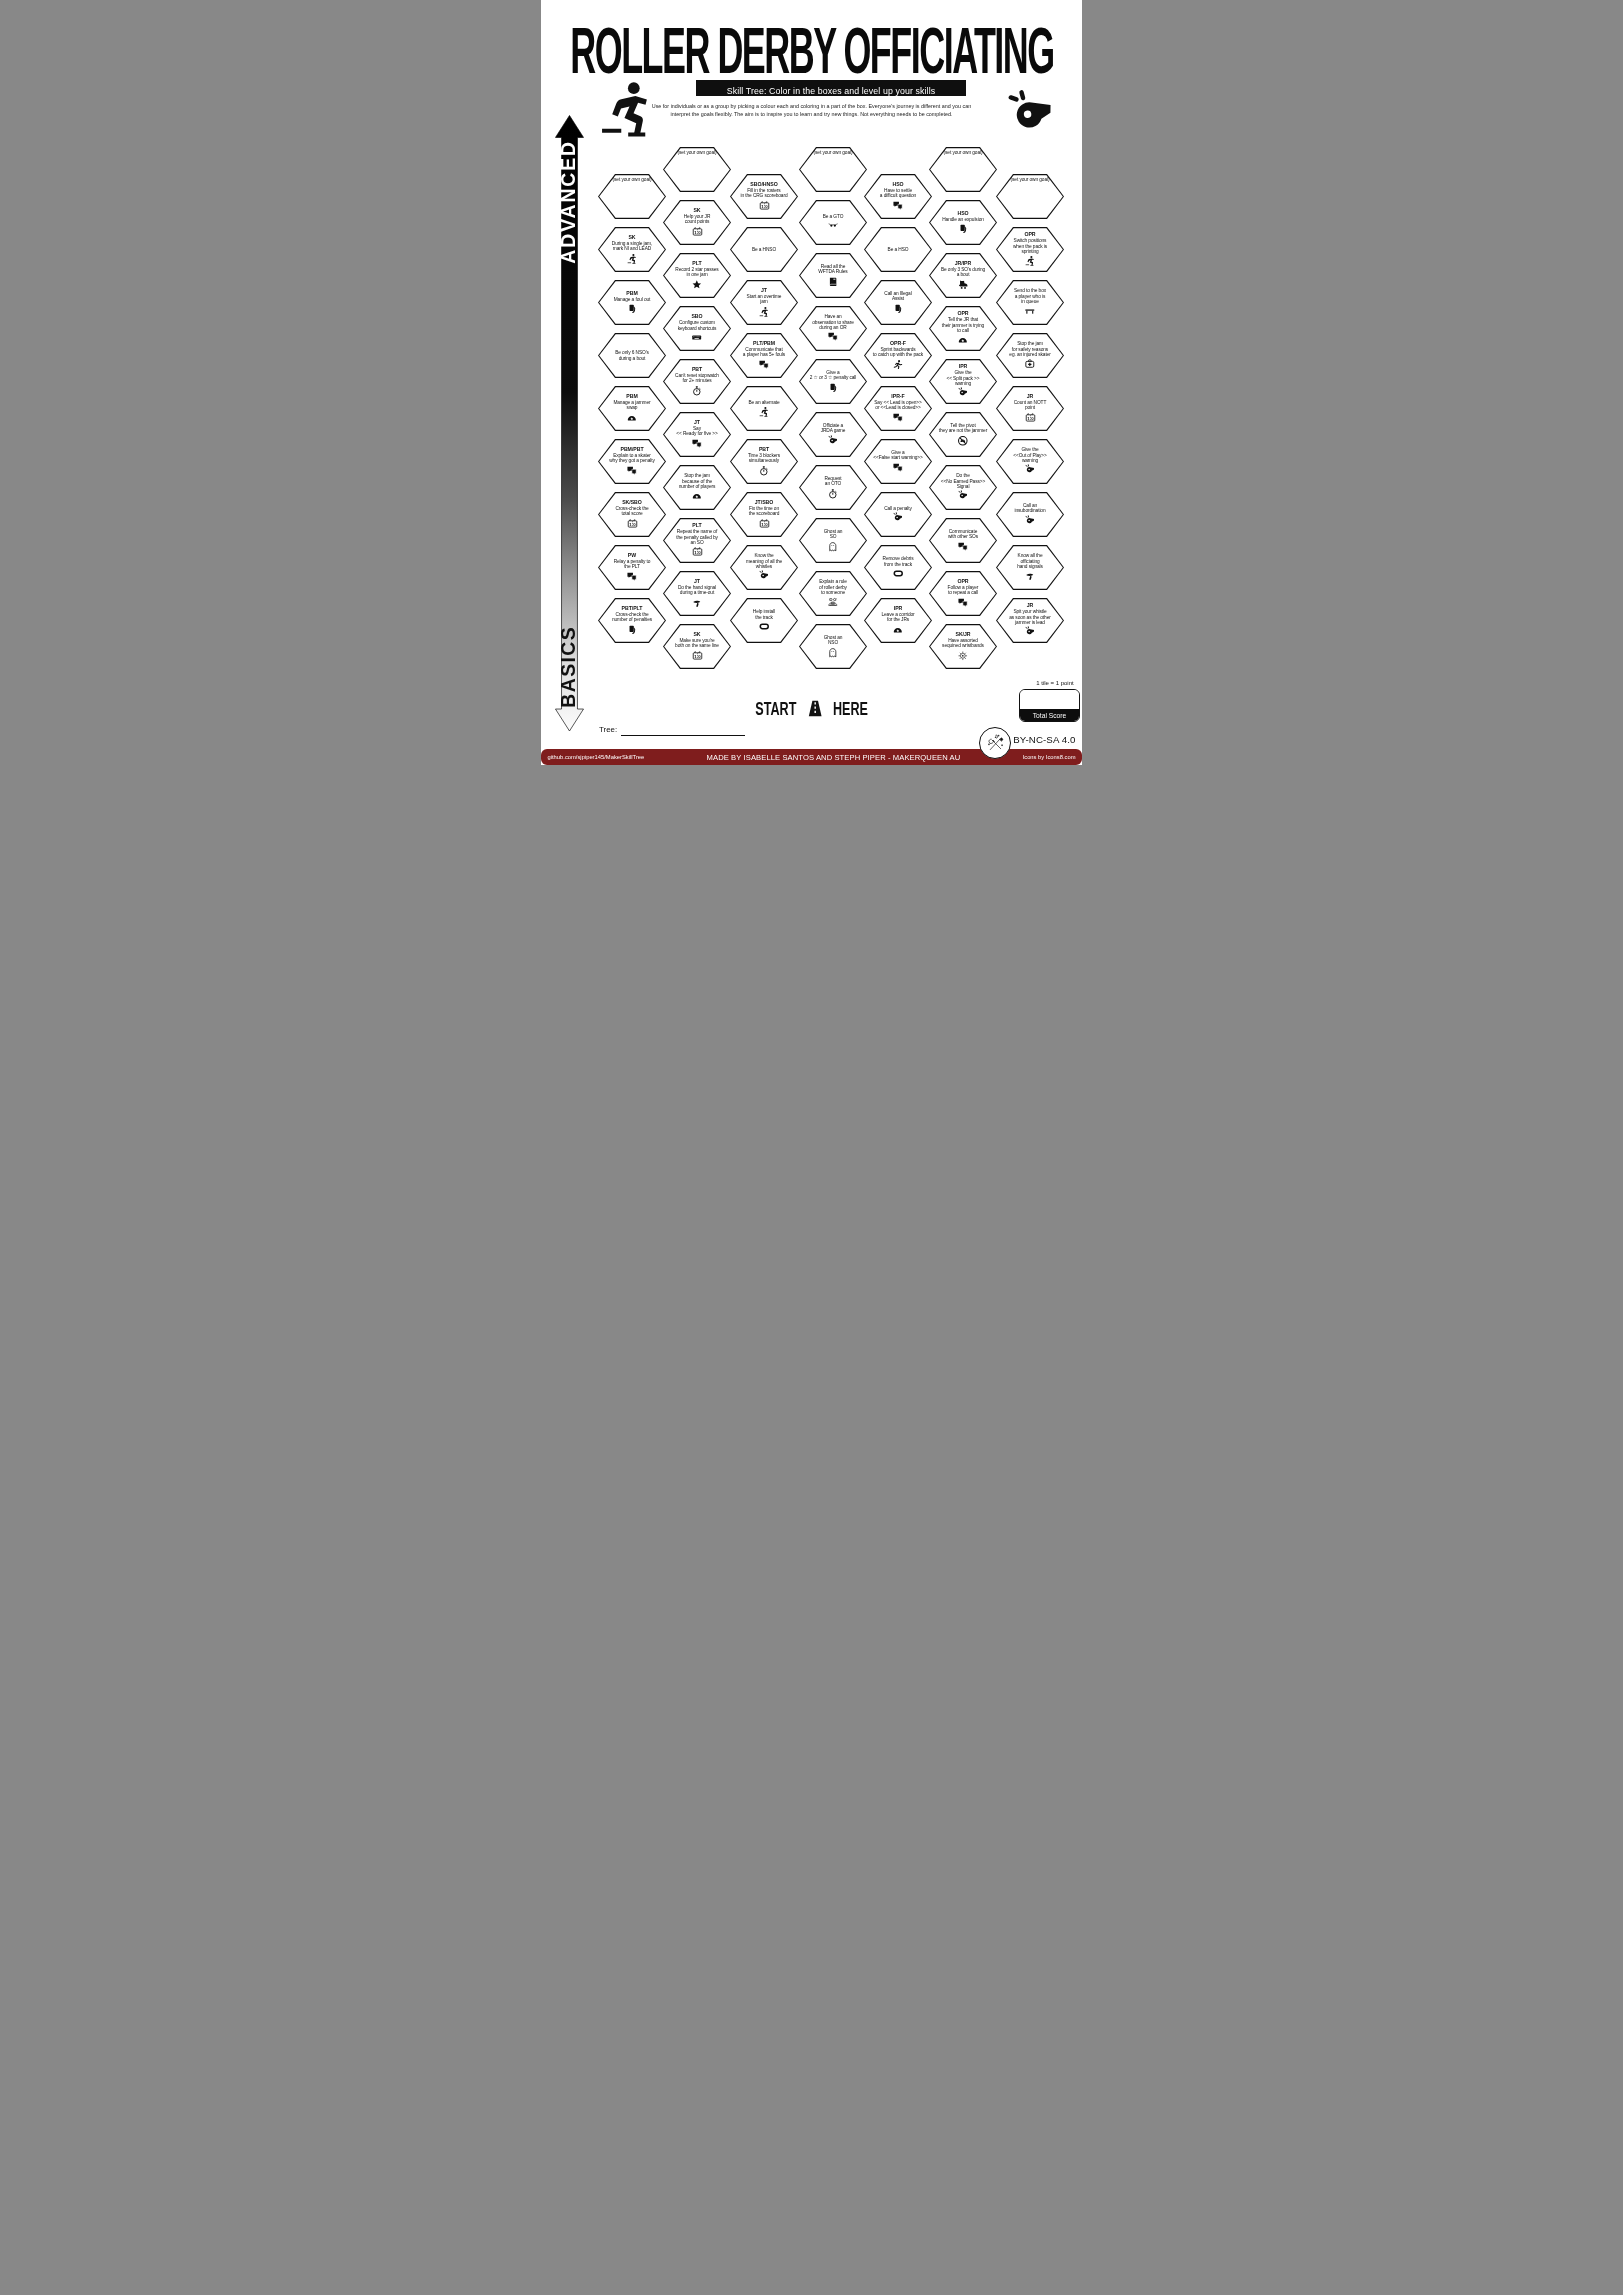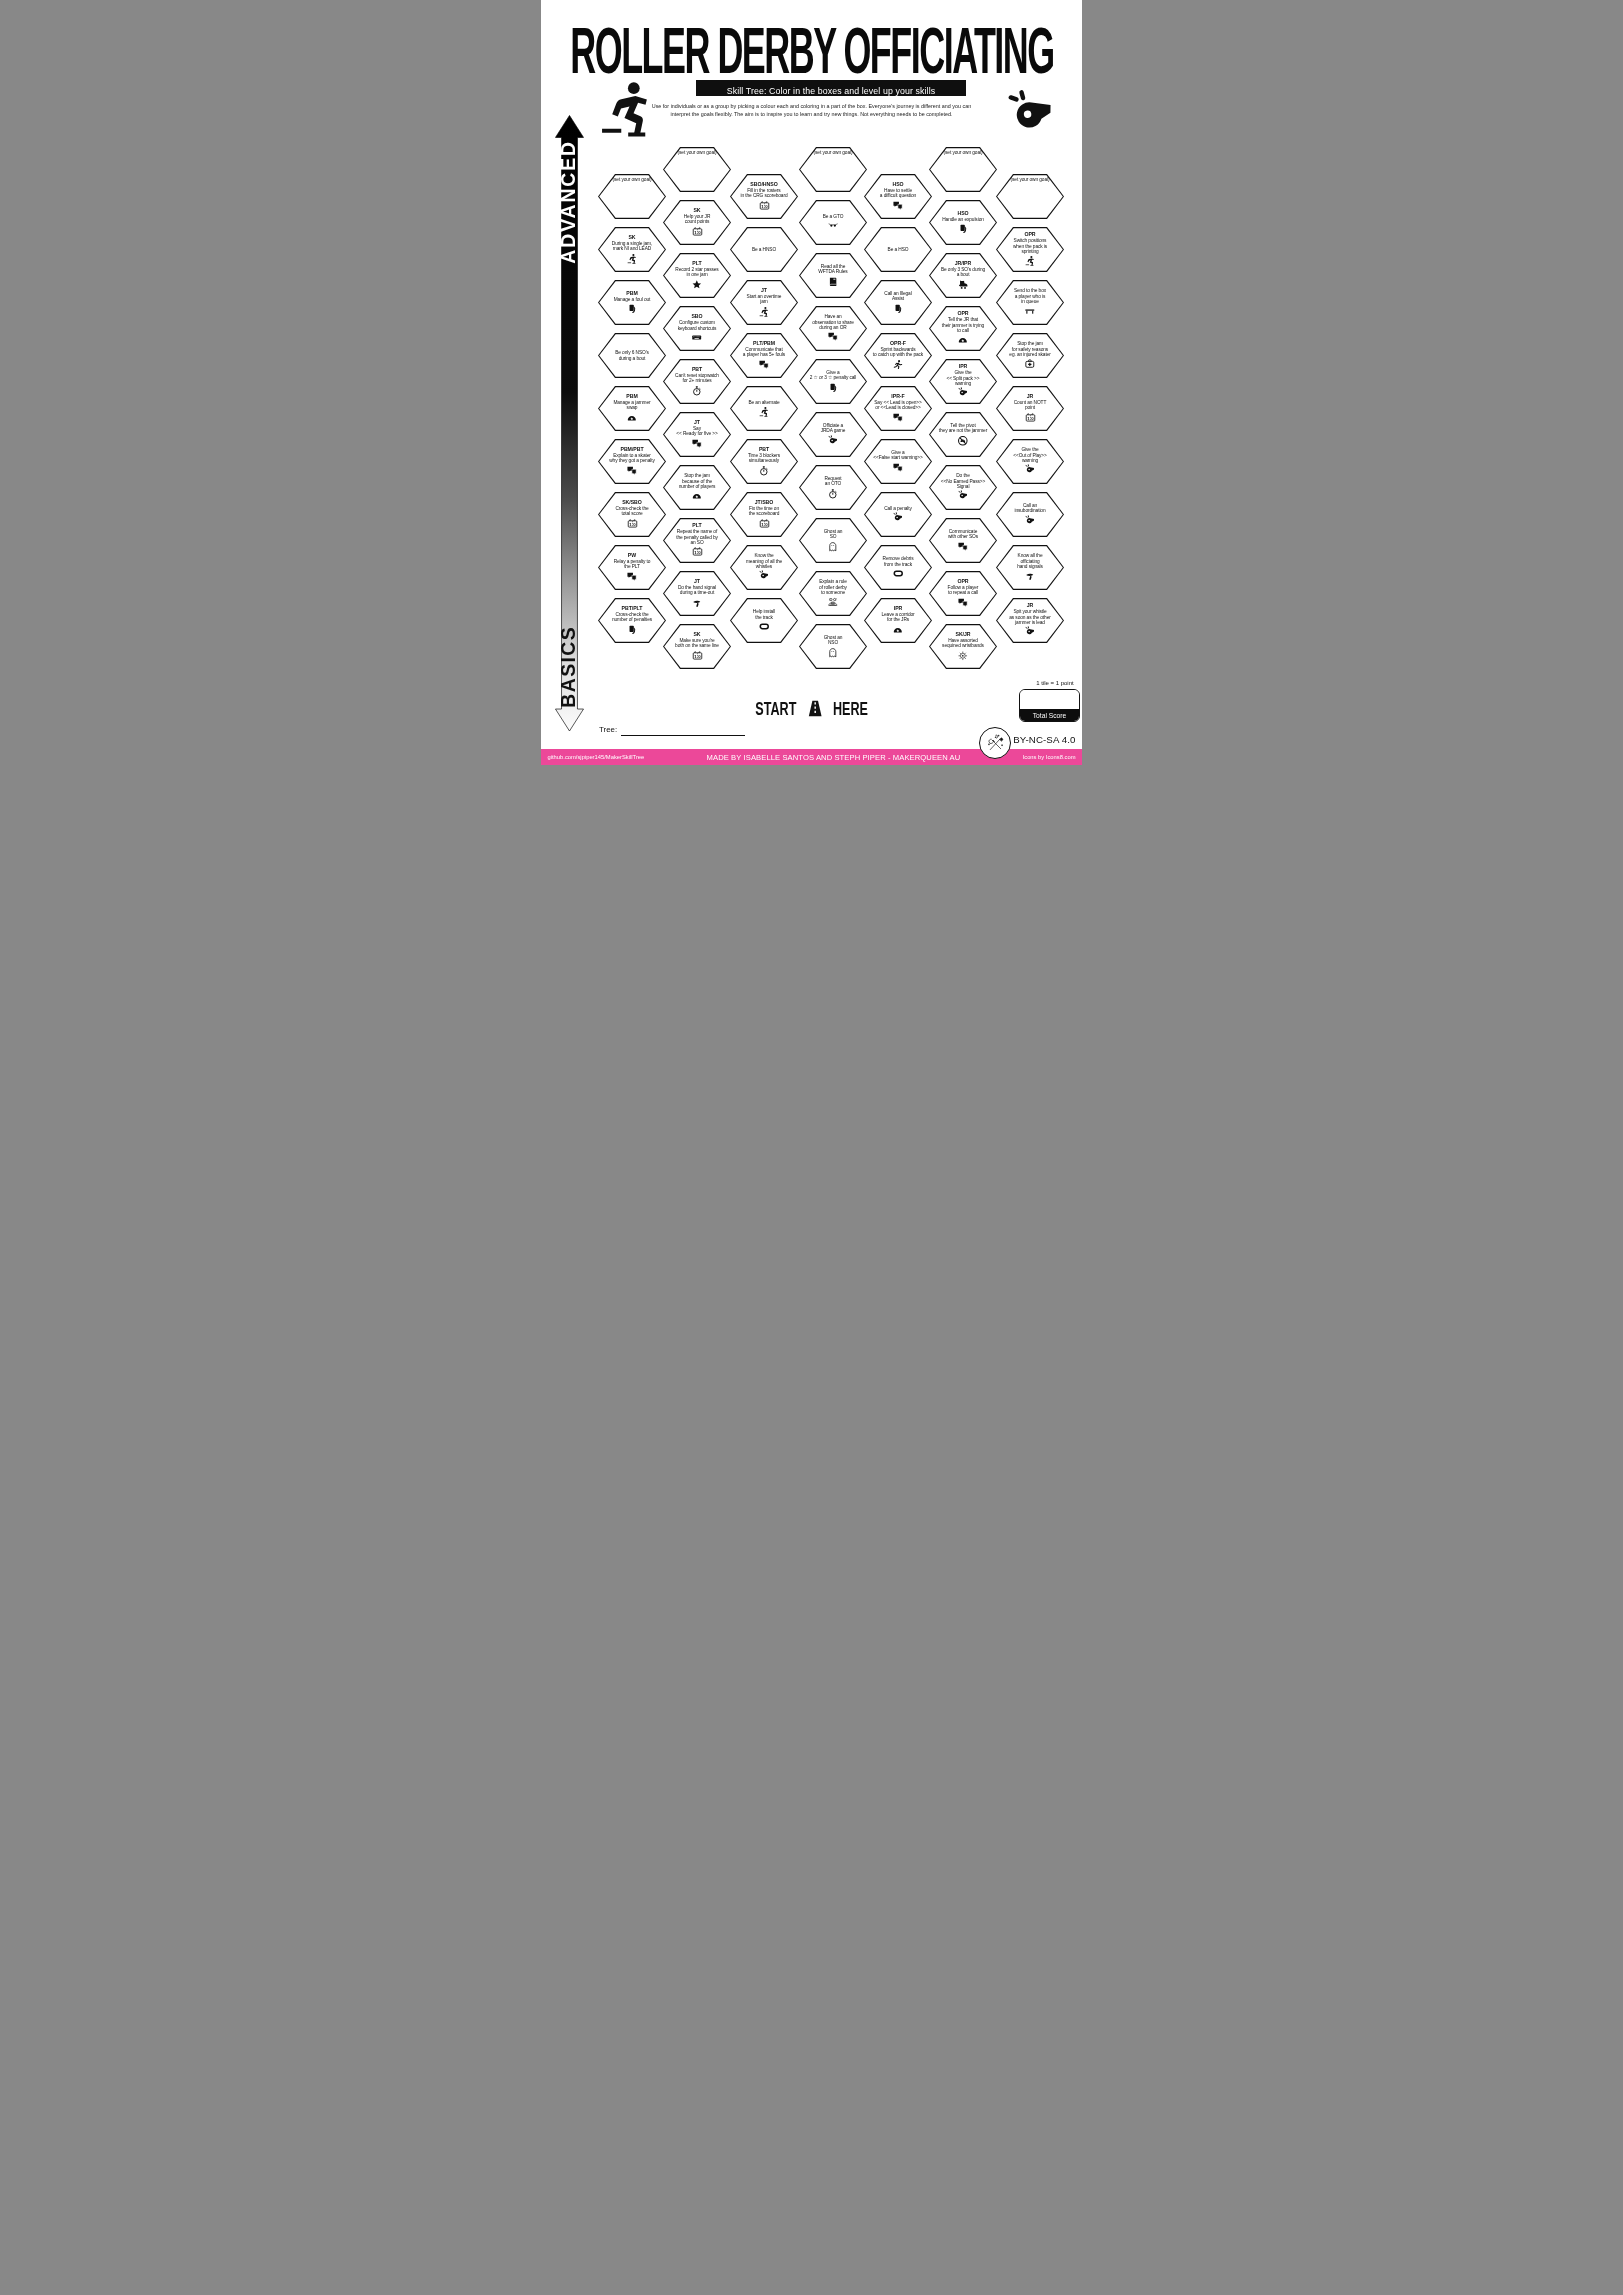--- a/index.html
+++ b/index.html
@@ -55,23 +55,23 @@
              border:1.1px solid #111;overflow:hidden;background:#fff;}
   .score-blank{height:19.4px;background:#fff;}
   .score-bar{height:12px;background:#0d0d0d;color:#fff;display:flex;align-items:center;
              justify-content:center;font-size:6.7px;}
   .license{position:absolute;right:6.5px;top:734px;font-size:9.7px;letter-spacing:0.1px;}
   .logo-circle{position:absolute;left:438px;top:727px;width:30px;height:30px;border-radius:50%;
                background:#fff;border:0.7px solid #111;z-index:5;display:flex;align-items:center;
                justify-content:center;}
   .logo-circle svg{width:21px;height:21px;}
   
-  .footer{position:absolute;left:0;bottom:0;width:541px;height:15.7px;background:#ec4899;color:#fff;
+  .footer{position:absolute;left:0;bottom:0;width:541px;height:15.7px;background:#7f1d1d;color:#fff;
           display:flex;align-items:center;justify-content:space-between;padding:0 6.5px;
-          box-sizing:border-box;z-index:4;}
+          box-sizing:border-box;z-index:4;border-radius:6px;}
   .f-left,.f-right{font-size:5.8px;}
   .f-center{font-size:7.6px;letter-spacing:0.1px;}
 </style>
 </head>
 <body>
 
 <div class="page" data-name="poster-page">
 
   <div class="title" data-name="page-title">ROLLER DERBY OFFICIATING</div>
 

